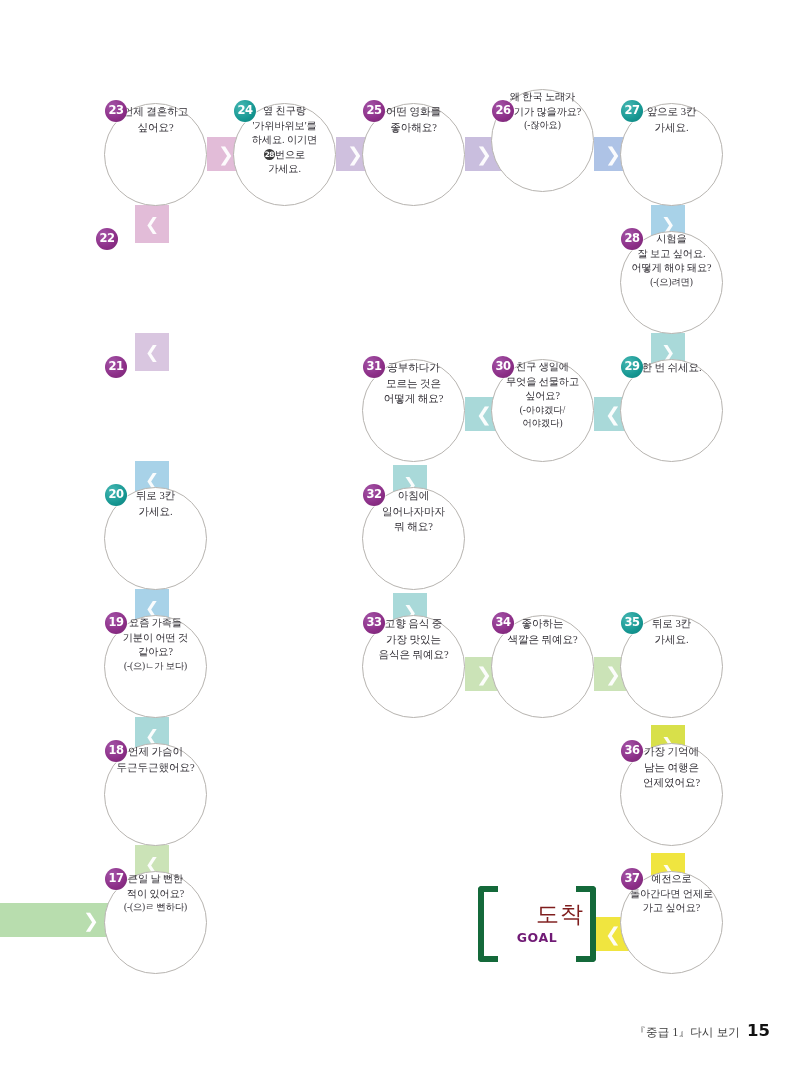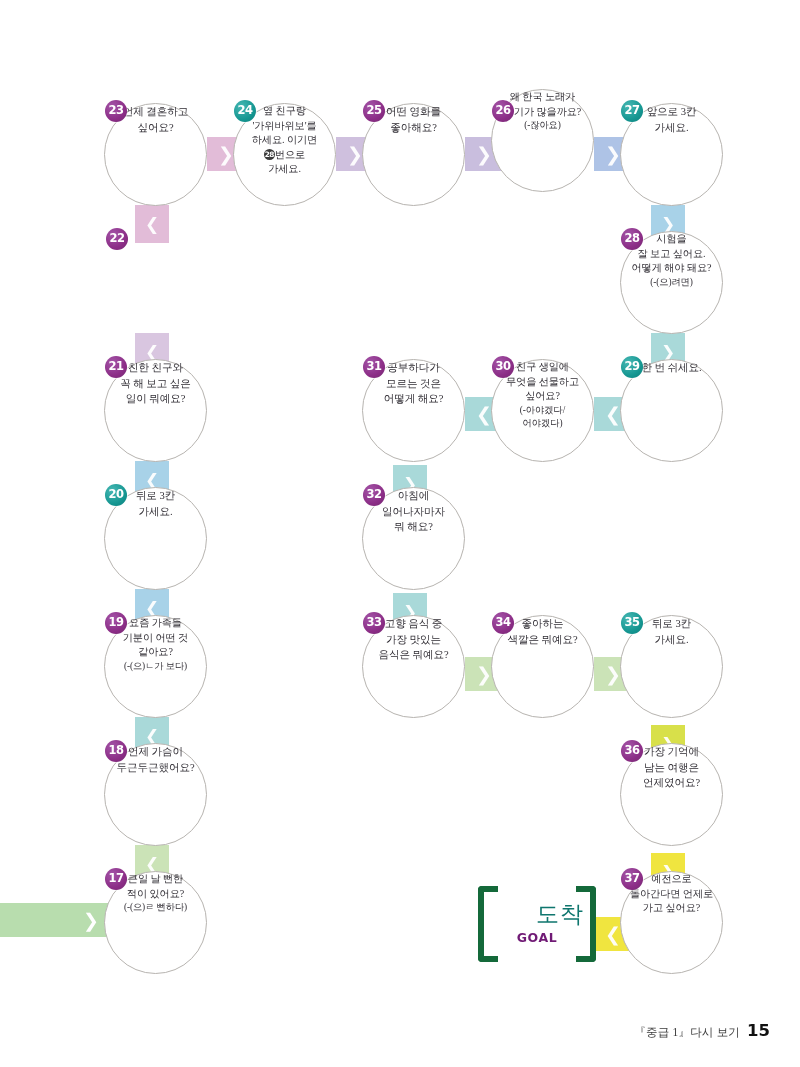--- a/index.html
+++ b/index.html
@@ -90,21 +90,21 @@
   .goal .bk{
     position:absolute;top:0;width:20px;height:76px;
     border-top:6px solid #14693a;border-bottom:6px solid #14693a;
     box-sizing:border-box;
   }
   .goal .bk.l{left:0;border-left:6px solid #14693a;border-radius:4px 0 0 4px;}
   .goal .bk.r{right:0;border-right:6px solid #14693a;border-radius:0 4px 4px 0;}
   .goal .gtxt{
     position:absolute;left:0;right:0;top:13px;
     text-align:center;
-    font-size:23px;color:#0f766e;letter-spacing:1px;
+    font-size:23px;color:#7f1d1d;letter-spacing:1px;
     font-family:"Liberation Serif",serif;
     padding-left:46px;
   }
   .goal .gsub{
     position:absolute;left:0;right:0;top:44px;
     text-align:center;
     font-size:12.5px;font-weight:bold;color:#701a75;
     letter-spacing:.6px;
     font-family:"DejaVu Sans","Liberation Sans",sans-serif;
   }
@@ -234,34 +234,29 @@
 인기가 많을까요?</span><span class="sub">(-잖아요)</span></div>
   </div>
   <div class="badge purple" style="left:492px;top:100px;">26</div>
 
   <div class="node" style="left:620px;top:103px;">
     <div class="txt">앞으로 3칸
 가세요.</div>
   </div>
   <div class="badge teal" style="left:621px;top:100px;">27</div>
 
-  <div class="badge purple" style="left:106px;top:228px;">22</div>
+  <div class="badge purple" style="left:96px;top:228px;">22</div>
 
   <div class="node wide" style="left:620px;top:231px;">
     <div class="txt"><span>시험을
 잘 보고 싶어요.
 어떻게 해야 돼요?</span><span class="sub">(-(으)려면)</span></div>
   </div>
   <div class="badge purple" style="left:621px;top:228px;">28</div>
 
-  <div class="node" style="left:104px;top:359px;">
-    <div class="txt">친한 친구와
-꼭 해 보고 싶은
-일이 뭐예요?</div>
-  </div>
   <div class="badge purple" style="left:105px;top:356px;">21</div>
 
   <div class="node" style="left:362px;top:359px;">
     <div class="txt">공부하다가
 모르는 것은
 어떻게 해요?</div>
   </div>
   <div class="badge purple" style="left:363px;top:356px;">31</div>
 
   <div class="node wide" style="left:491px;top:359px;">

